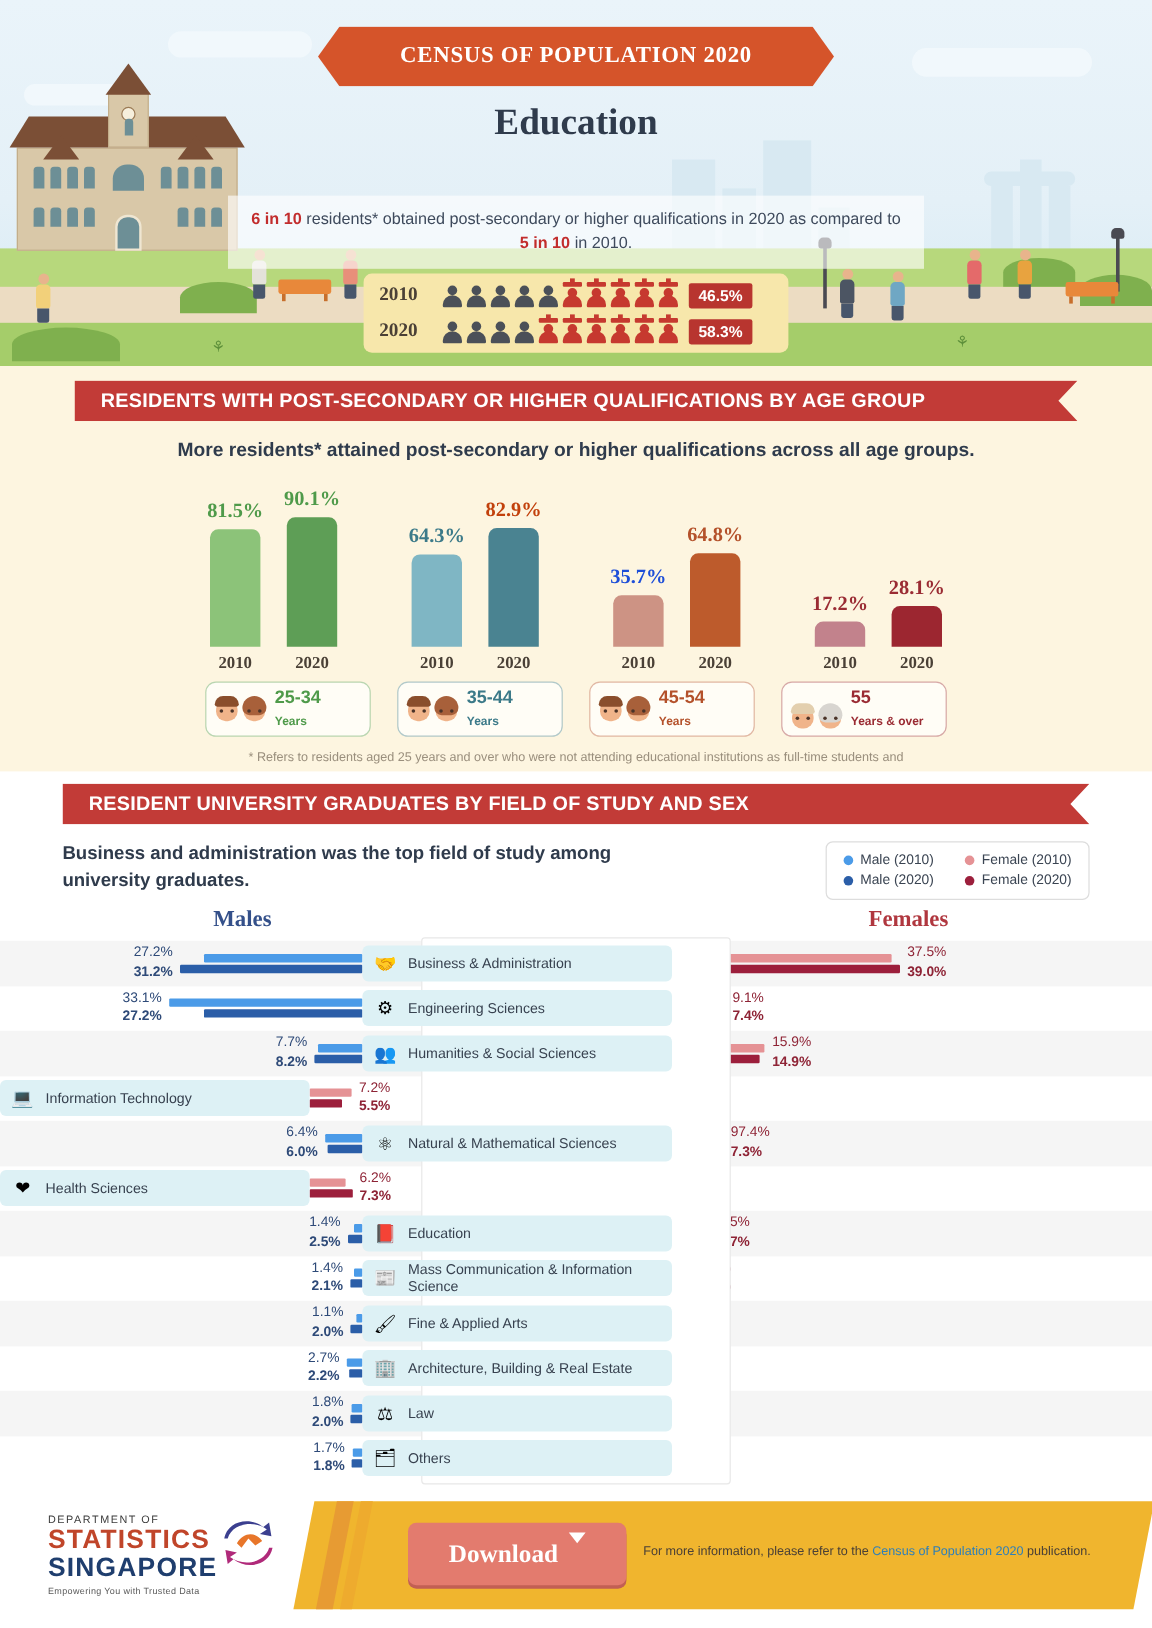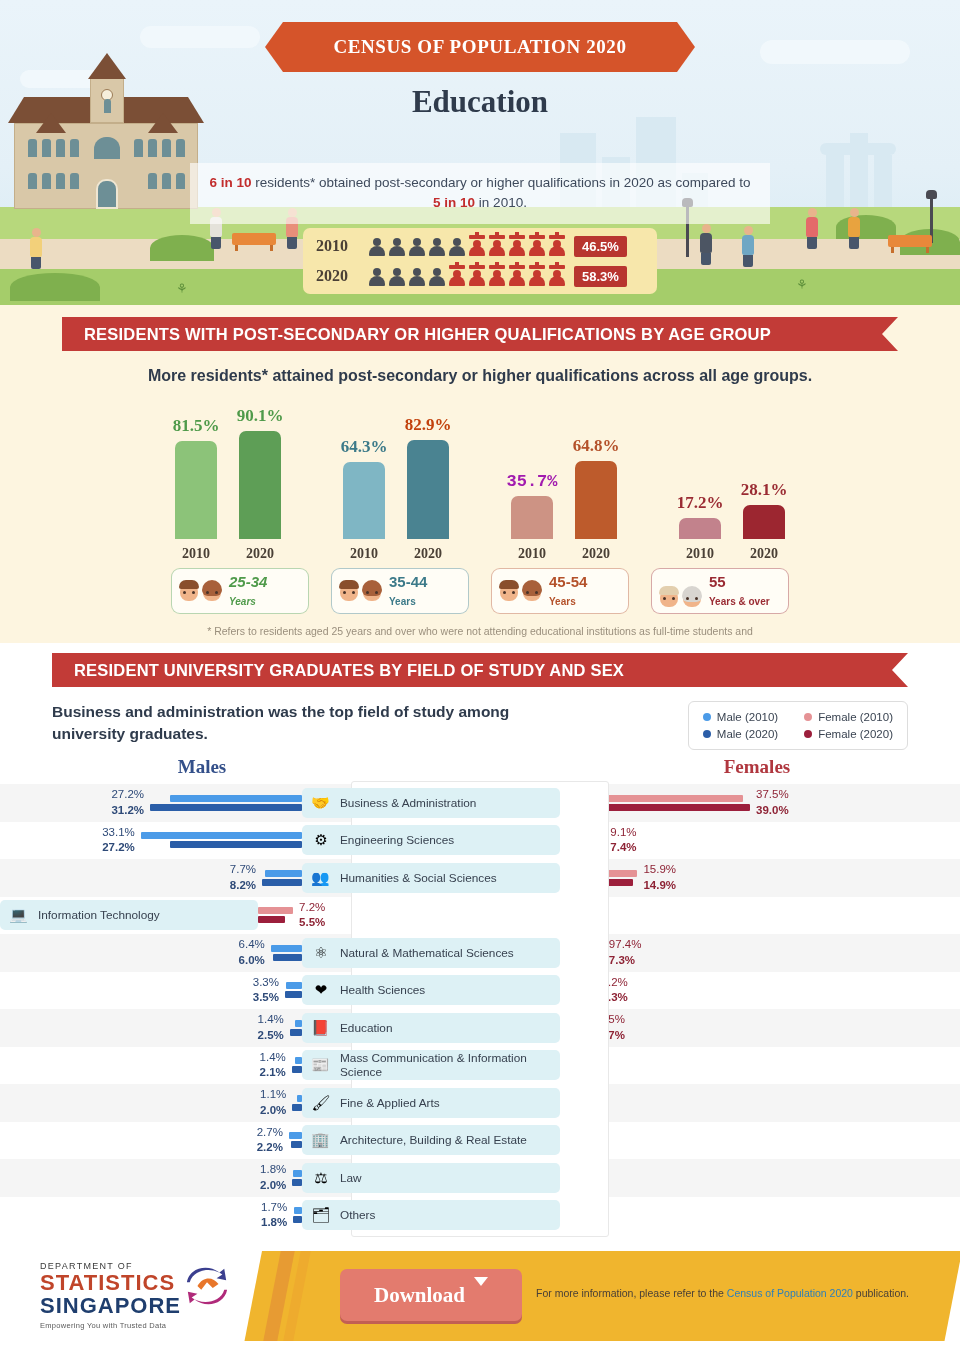--- a/index.html
+++ b/index.html
@@ -442,21 +442,21 @@
           <div class="bar-year">2010</div>
         </div>
         <div class="bar-col">
           <div class="bar-val" style="color: #c2410c;">82.9%</div>
           <div class="bar-rect" style="height: 99.48px; background: rgb(74, 131, 145);"></div>
           <div class="bar-year">2020</div>
         </div>
       </div>
       <div class="age-group">
         <div class="bar-col">
-          <div class="bar-val" style="color: #a21caf; font-family: Liberation Mono, monospace;">35.7%</div>
+          <div class="bar-val" style="color: #1d4ed8;">35.7%</div>
           <div class="bar-rect" style="height: 42.84px; background: rgb(205, 147, 132);"></div>
           <div class="bar-year">2010</div>
         </div>
         <div class="bar-col">
           <div class="bar-val" style="color: rgb(180, 81, 42);">64.8%</div>
           <div class="bar-rect" style="height: 77.76px; background: rgb(189, 91, 44);"></div>
           <div class="bar-year">2020</div>
         </div>
       </div>
       <div class="age-group">
@@ -466,21 +466,21 @@
           <div class="bar-year">2010</div>
         </div>
         <div class="bar-col">
           <div class="bar-val" style="color: rgb(154, 43, 51);">28.1%</div>
           <div class="bar-rect" style="height: 33.72px; background: rgb(156, 38, 48);"></div>
           <div class="bar-year">2020</div>
         </div>
       </div>
     </div>
   <div class="age-badges" id="age-badges">
-      <div class="age-badge" style="border-color: rgba(79, 154, 74, 0.4); font-style: italic;">
+      <div class="age-badge" style="border-color: rgba(79, 154, 74, 0.4);">
         <span class="faces">
           <span class="face">
             <span class="fh"></span>
             <span class="hair" style="background:#8a4e2c"></span>
             <span class="eyes"></span>
           </span>
           <span class="face">
             <span class="fh"></span>
             <span class="hair" style="background:#a8603a;height:16px;border-radius:10px 10px 6px 6px"></span>
             <span class="eyes"></span>
@@ -698,30 +698,20 @@
             <span class="bar" style="width:42.871794871794876px;background:#e59295"></span>
             <span class="bar" style="width:35.56410256410256px;background:#9c1f3c"></span>
           </span>
           <span class="vals right-v">
             <span class="v2010">97.4%</span>
             <span>7.3%</span>
           </span>
         </div>
       </div>
       <div class="frow">
-        <div class="side left">
-          <span class="vals left-v">
-            <span class="v2010">3.3%</span>
-            <span>3.5%</span>
-          </span>
-          <span class="bars l">
-            <span class="bar" style="width:16.076923076923077px;background:#4b9be8"></span>
-            <span class="bar" style="width:17.05128205128205px;background:#2b5ea8"></span>
-          </span>
-        </div>
         <div class="centercol">
           <span class="fieldpill">
             <span class="ficon">❤</span>
             <span class="flabel">Health Sciences</span>
           </span>
         </div>
         <div class="side right">
           <span class="bars r">
             <span class="bar" style="width:30.205128205128208px;background:#e59295"></span>
             <span class="bar" style="width:35.56410256410256px;background:#9c1f3c"></span>

